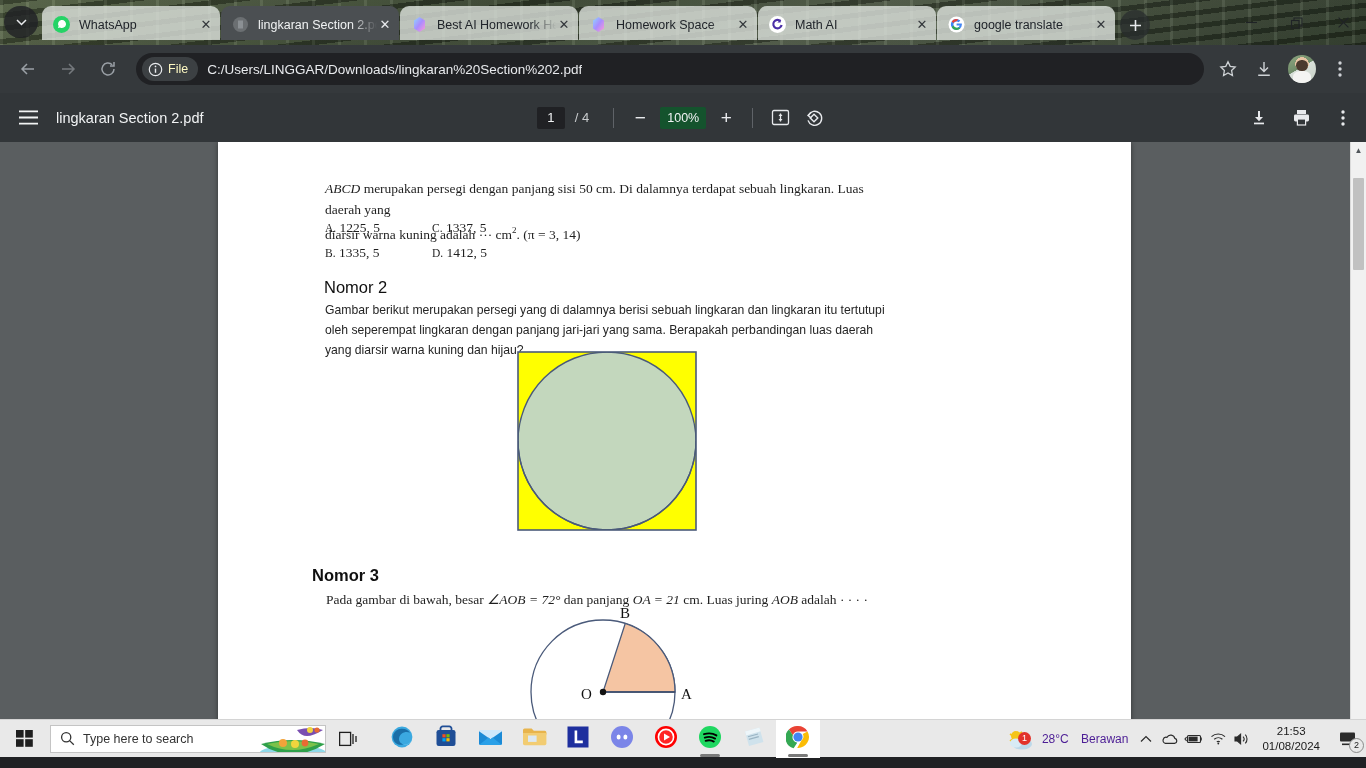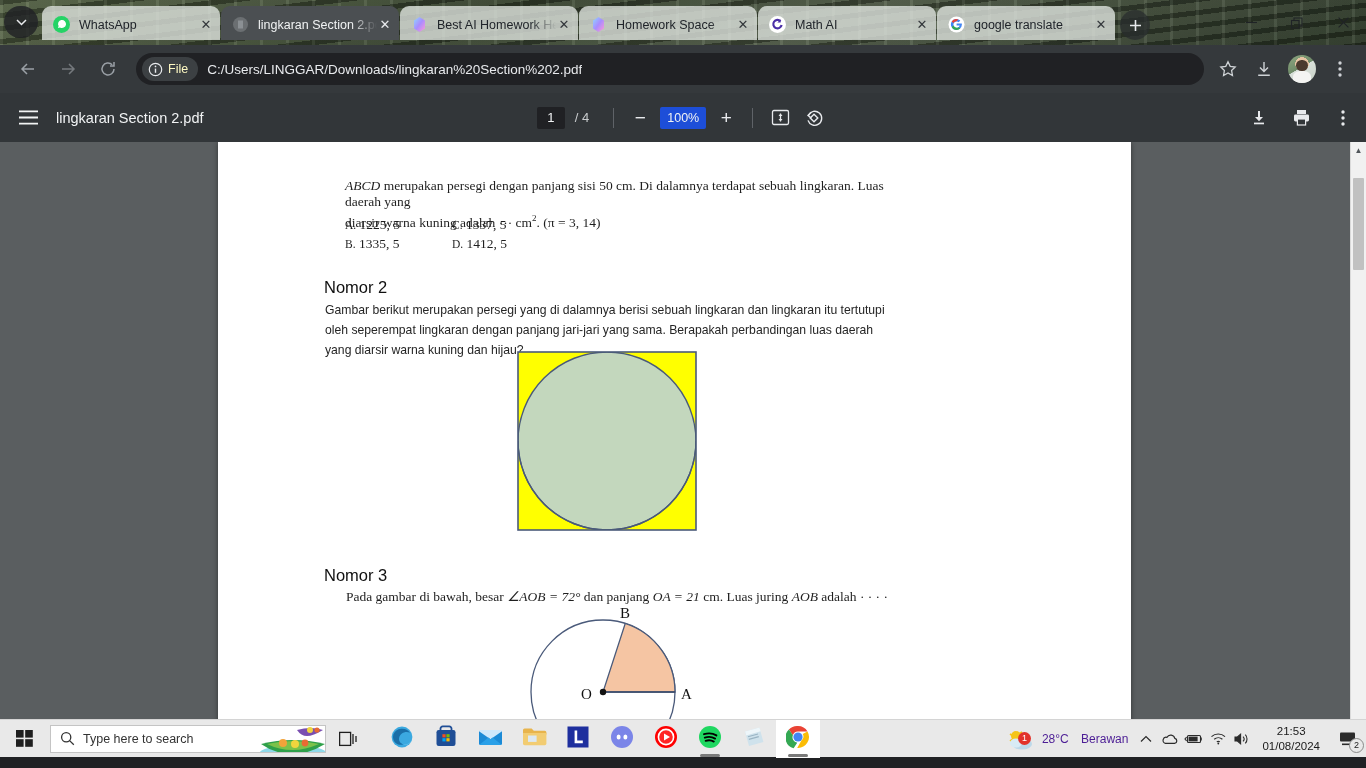--- a/index.html
+++ b/index.html
@@ -170,21 +170,21 @@
     font-size: 13px; text-align: center; line-height: 22px;
   }
   .pagecount { font-size: 13px; color: #c9ccce; margin: 0 12px 0 6px; }
   .sep { width: 1px; height: 20px; background: #5f6368; margin: 0 8px; }
   .zbtn {
     width: 28px; height: 28px; border-radius: 4px;
     display: flex; align-items: center; justify-content: center;
     color: #e8eaed; font-size: 19px; line-height: 1;
   }
   .zoomval {
-    background: #1d4ed8; color: #f1f3f4;
+    background: #14532d; color: #f1f3f4;
     height: 22px; border-radius: 2px;
     font-size: 12.5px; line-height: 22px;
     padding: 0 7px; margin: 0 2px;
   }
   .icobtn {
     width: 30px; height: 30px;
     display: flex; align-items: center; justify-content: center;
     color: #e8eaed;
   }
   .pdfbar-right {
@@ -207,23 +207,22 @@
   }
   .doc { position: relative; width: 100%; height: 100%; color: #1a1a1a; }
 
   .q1-fig {
     position: absolute; left: 312px; top: -36px;
     width: 156px; height: 52px;
   }
   .mathtxt {
     font-family: "Liberation Serif", serif;
     font-size: 13.5px;
-    line-height: 16px;
+    line-height: 21px;
     color: #1f1f1f;
-    margin-left: 20px;
   }
   .mathtxt i, .mathtxt .it { font-style: italic; }
   .q1-body { position: absolute; left: 107px; top: 36px; width: 572px; }
   .q1-opts { position: absolute; left: 107px; top: 75px; width: 420px; }
   .q1-opts .row { display: flex; margin-bottom: 3px; }
   .q1-opts .row .c1 { width: 107px; }
   .opt-letter { font-size: 11.5px; }
 
   .heading {
     font-family: "Liberation Sans", sans-serif;
@@ -232,21 +231,21 @@
   }
   .para {
     font-family: "Liberation Sans", sans-serif;
     font-size: 12.2px;
     line-height: 20px;
     color: #252525;
   }
   #n2-head { position: absolute; left: 106px; top: 136px; }
   #n2-para { position: absolute; left: 107px; top: 158px; width: 570px; }
   #fig2 { position: absolute; left: 299px; top: 209px; width: 180px; height: 180px; }
-  #n3-head { position: absolute; left: 106px; top: 424px; }
+  #n3-head { position: absolute; left: 94px; top: 424px; font-weight: bold; }
   #n3-para { position: absolute; left: 108px; top: 447px; width: 600px; }
   #fig3 { position: absolute; left: 305px; top: 462px; width: 175px; height: 140px; }
 
   
   .vscroll {
     position: absolute; right: 0; top: 0;
     width: 16px; height: 100%;
     background: #f1f1f1;
     border-left: 1px solid #dadada;
   }

